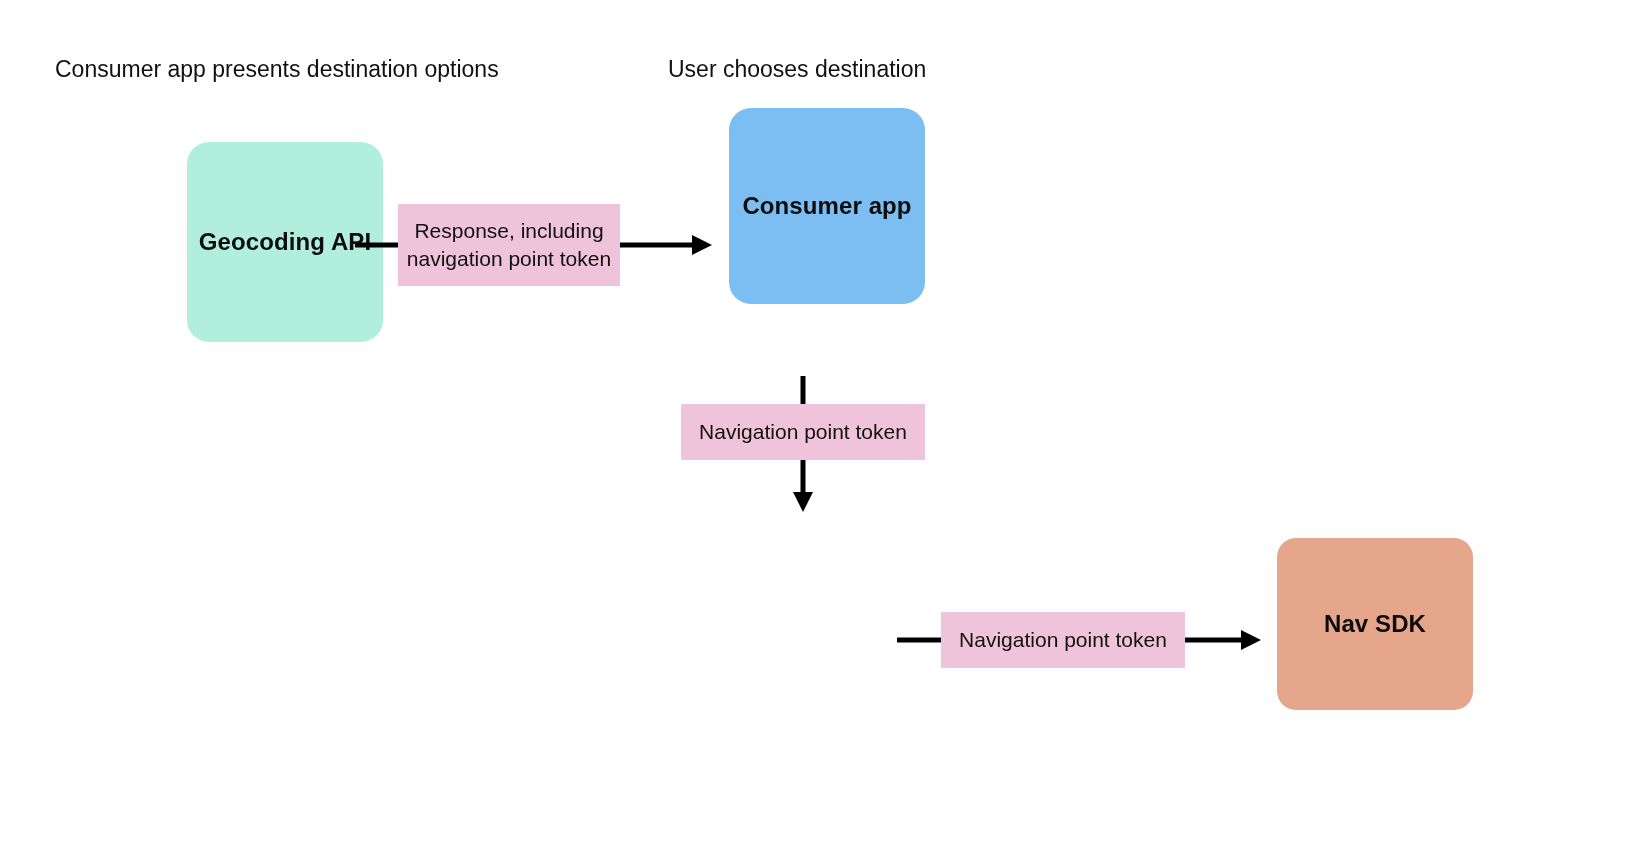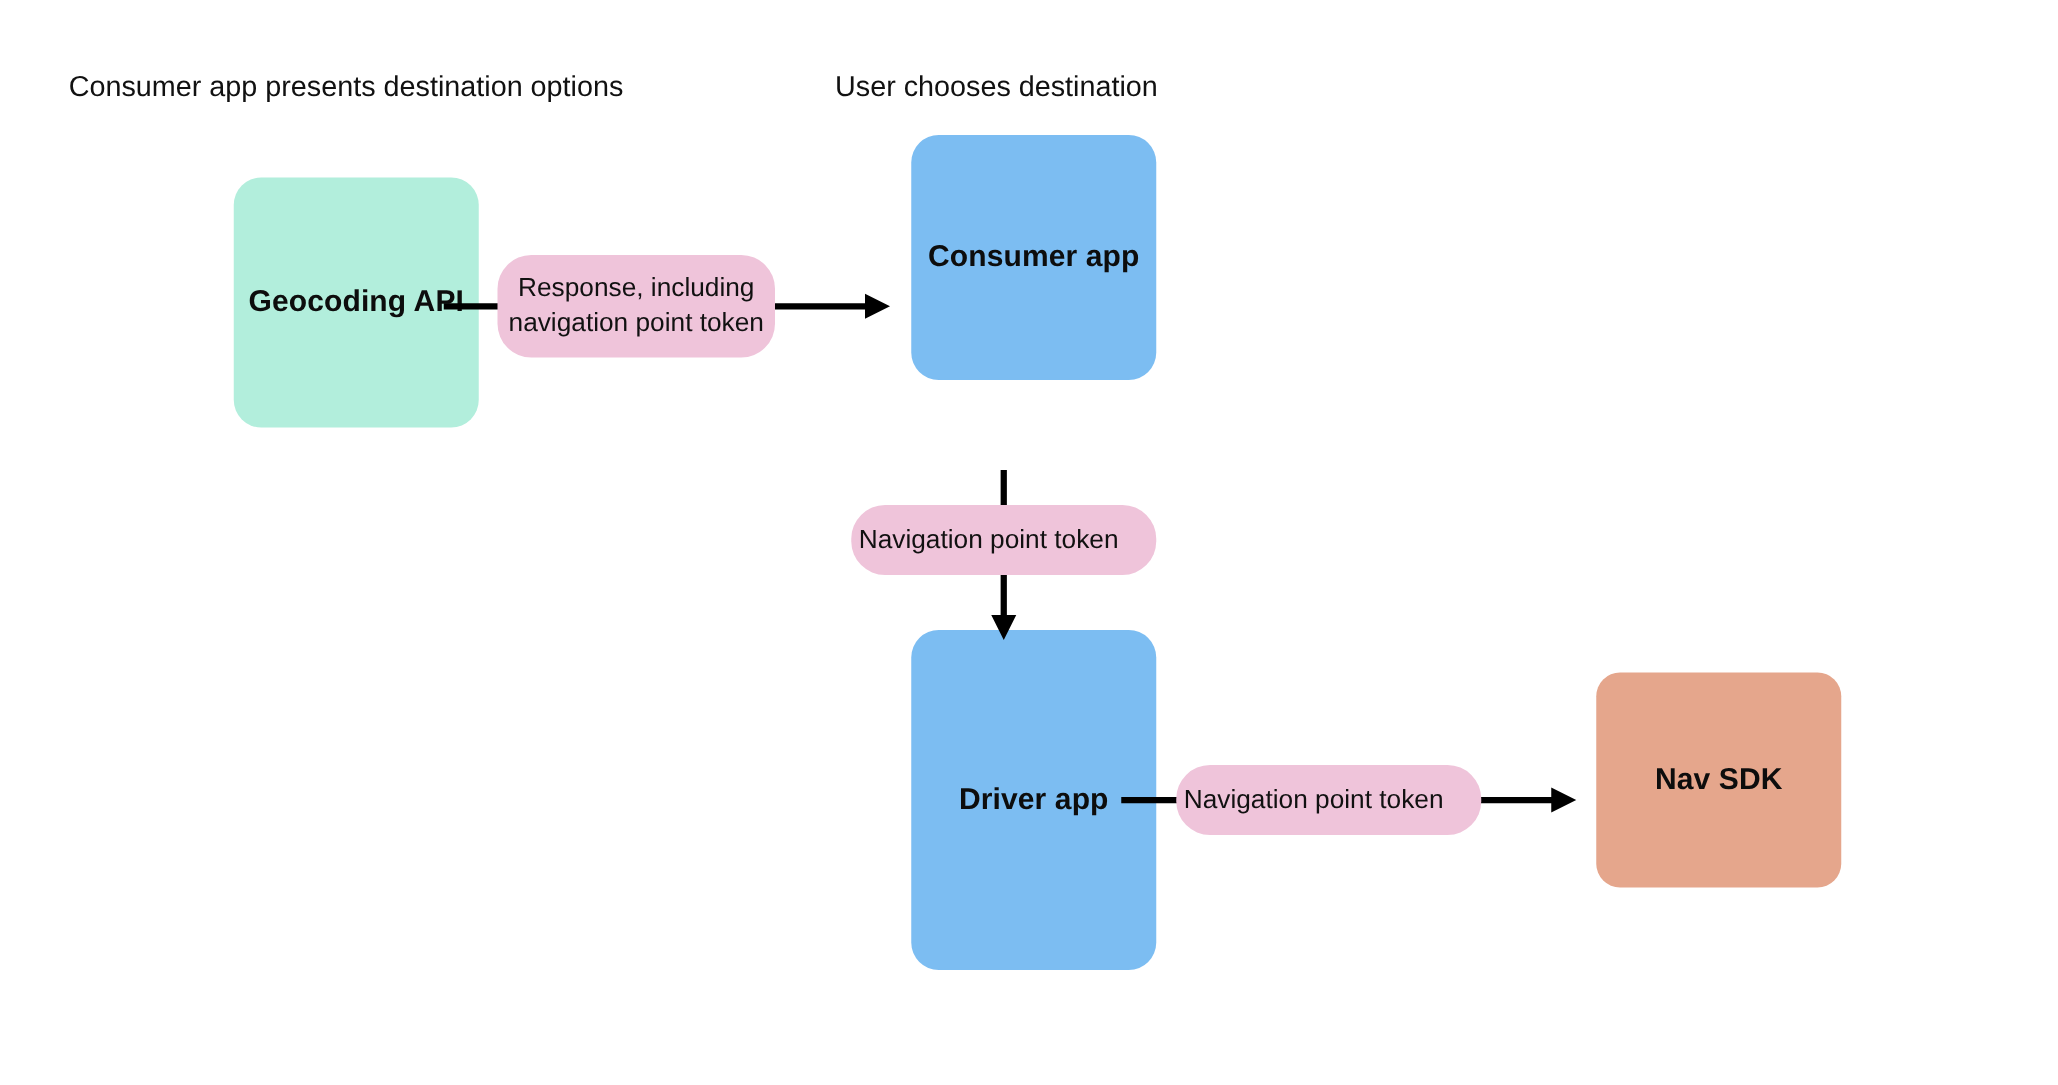--- a/index.html
+++ b/index.html
@@ -68,24 +68,24 @@
   #node-navsdk {
     left: 1253px; top: 538px;
     width: 196px; height: 172px; border-radius: 19px;
   }
 
   
   .edge-label {
     position: absolute;
     display: flex;
     align-items: center;
+    justify-content: center;
     box-sizing: border-box;
     text-align: center;
     z-index: 4;
-    border-radius: 27px;
   }
   .edge-label-text {
     font-size: 21px;
     font-weight: 400;
     color: #111111;
     line-height: 1.32;
     padding: 0 6px;
   }
 
   #label-response {
@@ -163,23 +163,20 @@
   </div>
 
   <div class="node" id="node-geocoding" style="background:#b2eedc;">
     <span class="node-label">Geocoding API</span>
   </div>
 
   <div class="node" id="node-consumer" style="background:#7cbdf2;">
     <span class="node-label">Consumer app</span>
   </div>
 
-  <div class="node" id="node-driver" style="background:#7cbdf2;">
-    <span class="node-label">Driver app</span>
-  </div>
 
   <div class="node" id="node-navsdk" style="background:#e5a68c;">
     <span class="node-label">Nav SDK</span>
   </div>
 
   <div class="edge-label" id="label-response" style="background:#efc4da;">
     <span class="edge-label-text">Response, including navigation point token</span>
   </div>
 
   <div class="edge-label" id="label-token-mid" style="background:#efc4da;">

